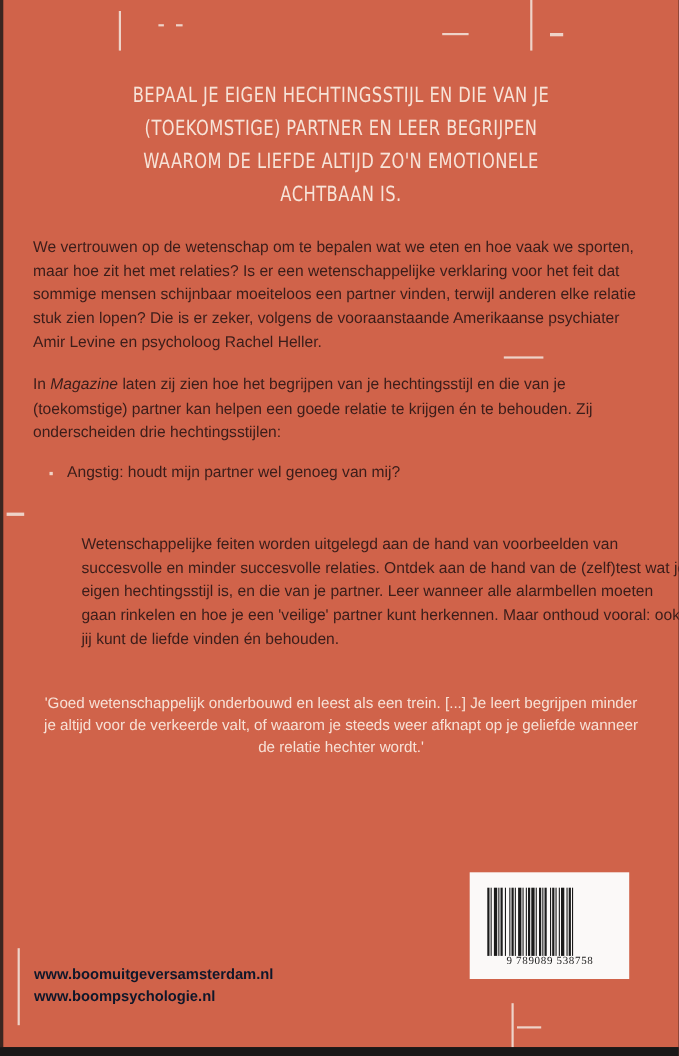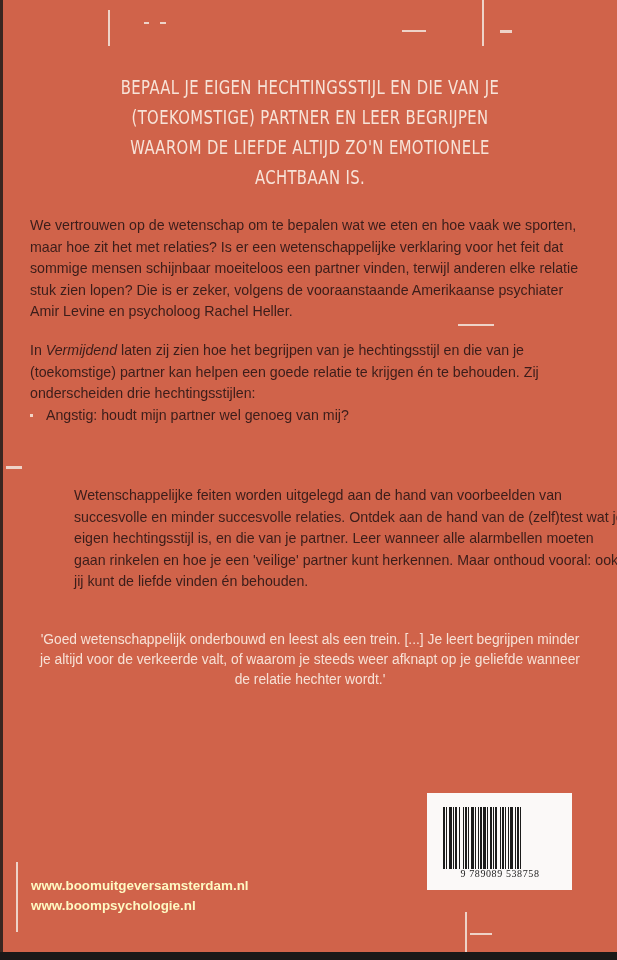--- a/index.html
+++ b/index.html
@@ -57,21 +57,21 @@
       margin: 0;
     }
     .p1 { top: 215px; }
     .p2 { top: 340px; }
     .p3 { top: 485px; margin-left: 44px; }
     .body-text em {
       font-style: italic;
     }
     .bullets {
       list-style: none;
-      margin: 0;
+      margin: 15px;
       padding: 0;
     }
     .bullets li {
       position: relative;
       padding-left: 16px;
     }
     .bullets li::before {
       content: "";
       position: absolute;
       left: 0;
@@ -105,21 +105,21 @@
       position: absolute;
       left: 31px;
       top: 876px;
       color: #3b1d1a;
       font-size: 13.4px;
       font-weight: bold;
       line-height: 20px;
     }
     .urls a {
       display: block;
-      color: #fef9c3;
+      color: #0f172a;
       text-decoration: none;
     }
     .barcode-box {
       position: absolute;
       left: 427px;
       top: 793px;
       width: 145px;
       height: 97px;
       background: #fbf9f8;
     }
@@ -169,21 +169,21 @@
   <div class="scratch" style="left:6px;top:466px;width:16px;height:3px;"></div>
   <div class="scratch" style="left:16px;top:862px;width:2px;height:70px;"></div>
   <div class="scratch" style="left:465px;top:912px;width:2px;height:40px;"></div>
   <div class="scratch" style="left:470px;top:933px;width:22px;height:2px;"></div>
 
   <div class="tagline">Bepaal je eigen hechtingsstijl en die van je (toekomstige) partner en leer begrijpen waarom de liefde altijd zo'n emotionele achtbaan is.</div>
 
   <p class="body-text p1">We vertrouwen op de wetenschap om te bepalen wat we eten en hoe vaak we sporten, maar hoe zit het met relaties? Is er een wetenschappelijke verklaring voor het feit dat sommige mensen schijnbaar moeiteloos een partner vinden, terwijl anderen elke relatie stuk zien lopen? Die is er zeker, volgens de vooraanstaande Amerikaanse psychiater Amir Levine en psycholoog Rachel Heller.</p>
 
   <div class="body-text p2">
-    <span>In </span><em>Vermijdend</em><span> laten zij zien hoe het begrijpen van je hechtingsstijl en die van je (toekomstige) partner kan helpen een goede relatie te krijgen én te behouden. Zij onderscheiden drie hechtingsstijlen:</span>
+    <span>In </span><em>Magazine</em><span> laten zij zien hoe het begrijpen van je hechtingsstijl en die van je (toekomstige) partner kan helpen een goede relatie te krijgen én te behouden. Zij onderscheiden drie hechtingsstijlen:</span>
     <ul class="bullets">
       <li>Angstig: houdt mijn partner wel genoeg van mij?</li>
     </ul>
   </div>
 
   <p class="body-text p3">Wetenschappelijke feiten worden uitgelegd aan de hand van voorbeelden van succesvolle en minder succesvolle relaties. Ontdek aan de hand van de (zelf)test wat je eigen hechtingsstijl is, en die van je partner. Leer wanneer alle alarmbellen moeten gaan rinkelen en hoe je een 'veilige' partner kunt herkennen. Maar onthoud vooral: ook jij kunt de liefde vinden én behouden.</p>
 
   <div class="quote">'Goed wetenschappelijk onderbouwd en leest als een trein. [...] Je leert begrijpen minder je altijd voor de verkeerde valt, of waarom je steeds weer afknapt op je geliefde wanneer de relatie hechter wordt.'</div>
 
   <div class="urls">

